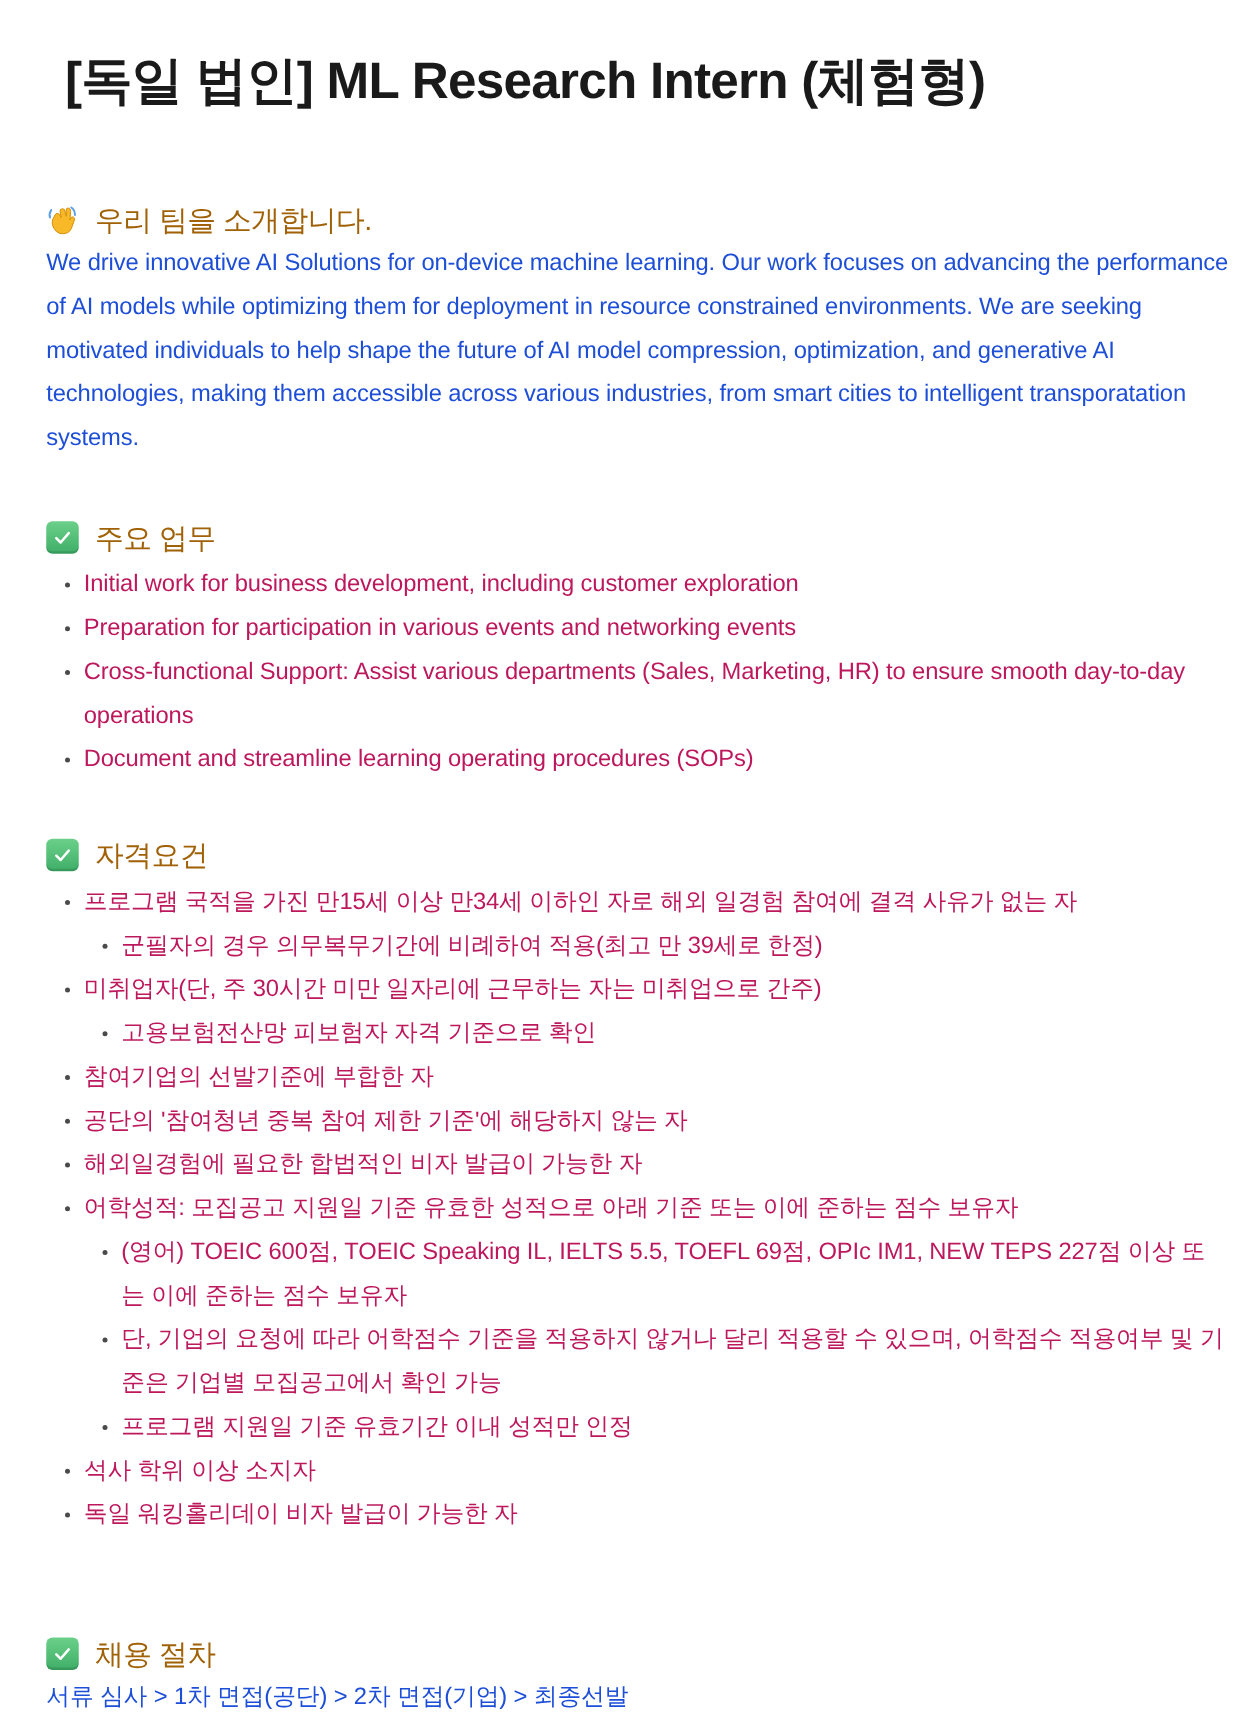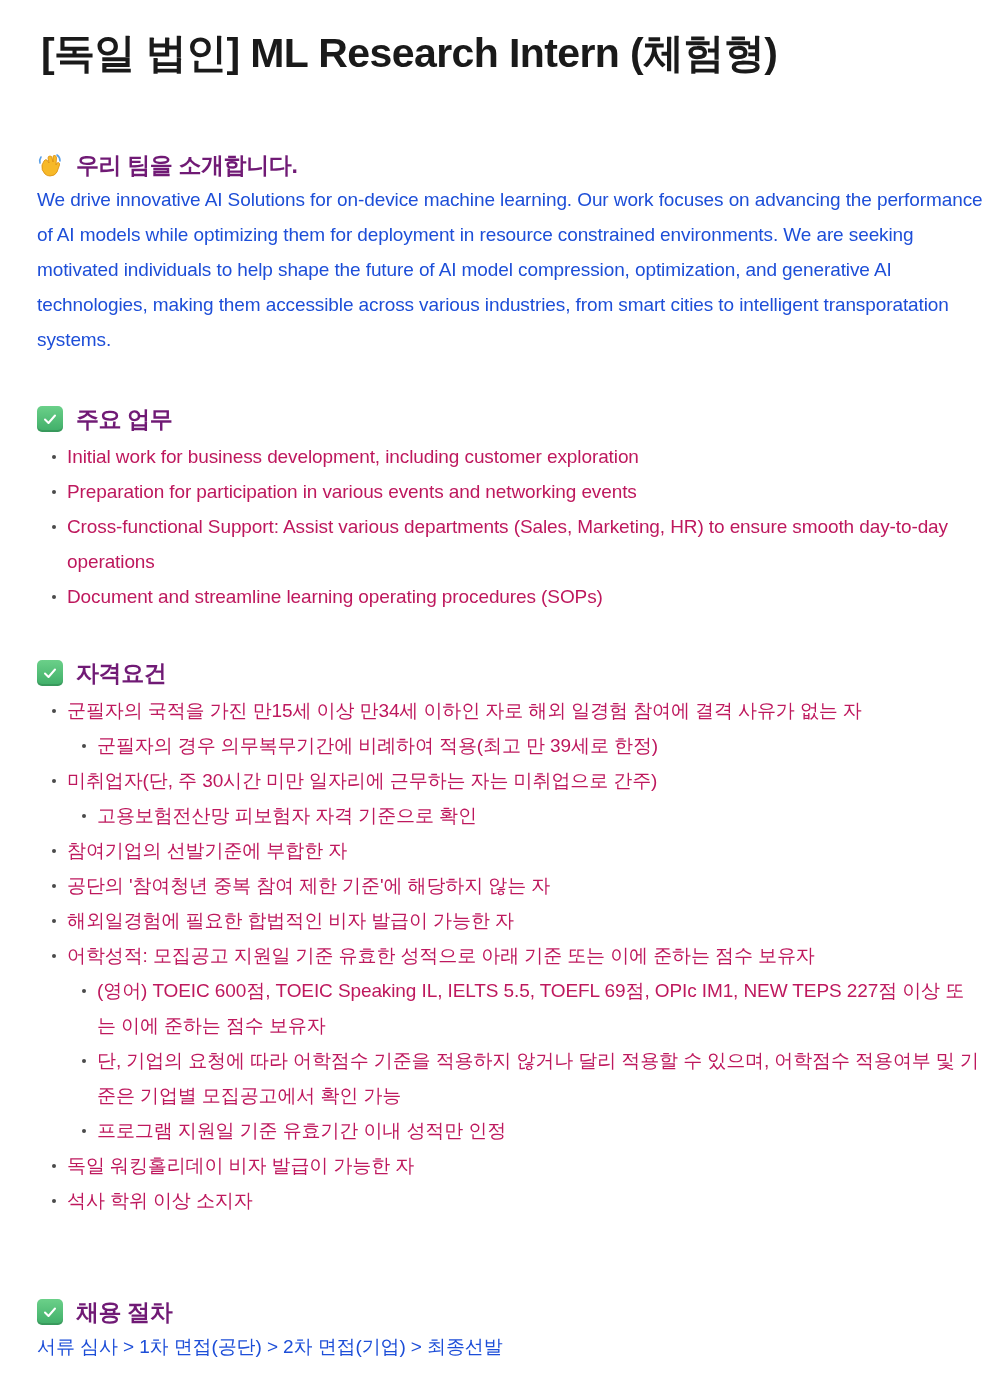--- a/index.html
+++ b/index.html
@@ -13,36 +13,36 @@
     overflow: hidden;
     font-family: "Liberation Sans", "DejaVu Sans", sans-serif;
     color: #222222;
   }
   .page {
     position: relative;
     padding: 0 0 0 37px;
     width: 945px;
   }
   .title {
-    margin: 4px;
+    margin: 15px;
     padding-top: 24px;
     font-size: 41px;
     line-height: 50px;
     font-weight: 700;
     color: #1a1a1a;
     letter-spacing: -0.6px;
     white-space: nowrap;
   }
   .section-head {
     display: flex;
     align-items: center;
     margin: 0;
     font-size: 23px;
-    font-weight: 700;
-    color: #701a75;
+    font-weight: 400;
+    color: #a16207;
     height: 30px;
     letter-spacing: -0.4px;
   }
   .emoji-wave {
     width: 26px;
     height: 26px;
     margin-right: 13px;
     display: inline-block;
     position: relative;
   }
@@ -142,21 +142,21 @@
     <h2 class="section-head">
       <span class="check-box">
         <svg width="16" height="16" viewBox="0 0 16 16">
             <path d="M3 8.5 L6.5 12 L13 4.5" stroke="#ffffff" stroke-width="2" fill="none" stroke-linecap="round" stroke-linejoin="round"></path>
           </svg>
       </span>
       <span>자격요건</span>
     </h2>
     <ul class="blist">
       <li>
-        <span>군필자의 국적을 가진 만15세 이상 만34세 이하인 자로 해외 일경험 참여에 결격 사유가 없는 자</span>
+        <span>프로그램 국적을 가진 만15세 이상 만34세 이하인 자로 해외 일경험 참여에 결격 사유가 없는 자</span>
         <ul class="blist sub" style="margin-left:-30px">
           <li>군필자의 경우 의무복무기간에 비례하여 적용(최고 만 39세로 한정)</li>
         </ul>
       </li>
       <li>
         <span>미취업자(단, 주 30시간 미만 일자리에 근무하는 자는 미취업으로 간주)</span>
         <ul class="blist sub" style="margin-left:-30px">
           <li>고용보험전산망 피보험자 자격 기준으로 확인</li>
         </ul>
       </li>
@@ -164,22 +164,22 @@
       <li>공단의 '참여청년 중복 참여 제한 기준'에 해당하지 않는 자</li>
       <li>해외일경험에 필요한 합법적인 비자 발급이 가능한 자</li>
       <li>
         <span>어학성적: 모집공고 지원일 기준 유효한 성적으로 아래 기준 또는 이에 준하는 점수 보유자</span>
         <ul class="blist sub" style="margin-left:-30px">
           <li>(영어) TOEIC 600점, TOEIC Speaking IL, IELTS 5.5, TOEFL 69점, OPIc IM1, NEW TEPS 227점 이상 또는 이에 준하는 점수 보유자</li>
           <li>단, 기업의 요청에 따라 어학점수 기준을 적용하지 않거나 달리 적용할 수 있으며, 어학점수 적용여부 및 기준은 기업별 모집공고에서 확인 가능</li>
           <li>프로그램 지원일 기준 유효기간 이내 성적만 인정</li>
         </ul>
       </li>
+      <li>석사 학위 이상 소지자</li>
       <li>독일 워킹홀리데이 비자 발급이 가능한 자</li>
-      <li>석사 학위 이상 소지자</li>
     </ul>
   </section>
 
   <section id="sec-process">
     <h2 class="section-head">
       <span class="check-box">
         <svg width="16" height="16" viewBox="0 0 16 16">
             <path d="M3 8.5 L6.5 12 L13 4.5" stroke="#ffffff" stroke-width="2" fill="none" stroke-linecap="round" stroke-linejoin="round"></path>
           </svg>
       </span>

